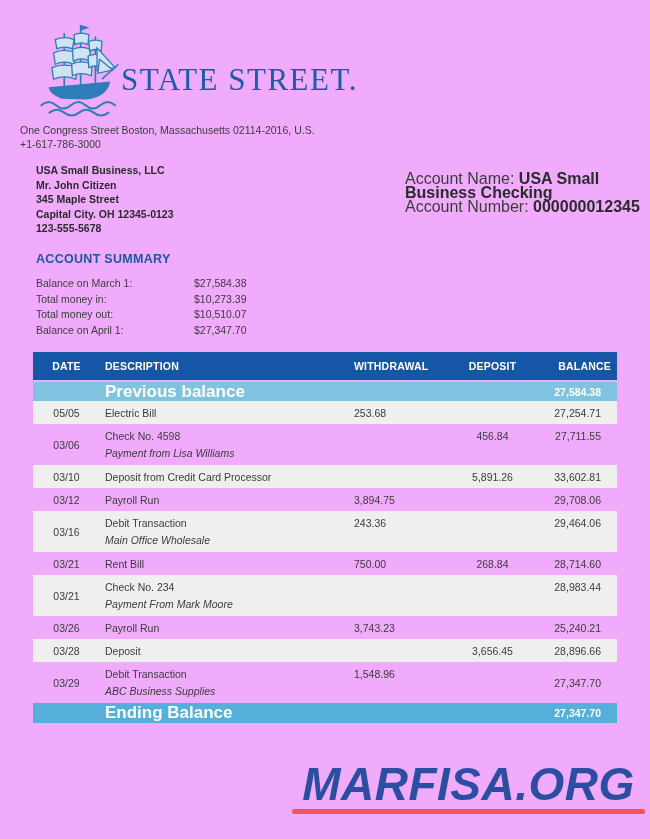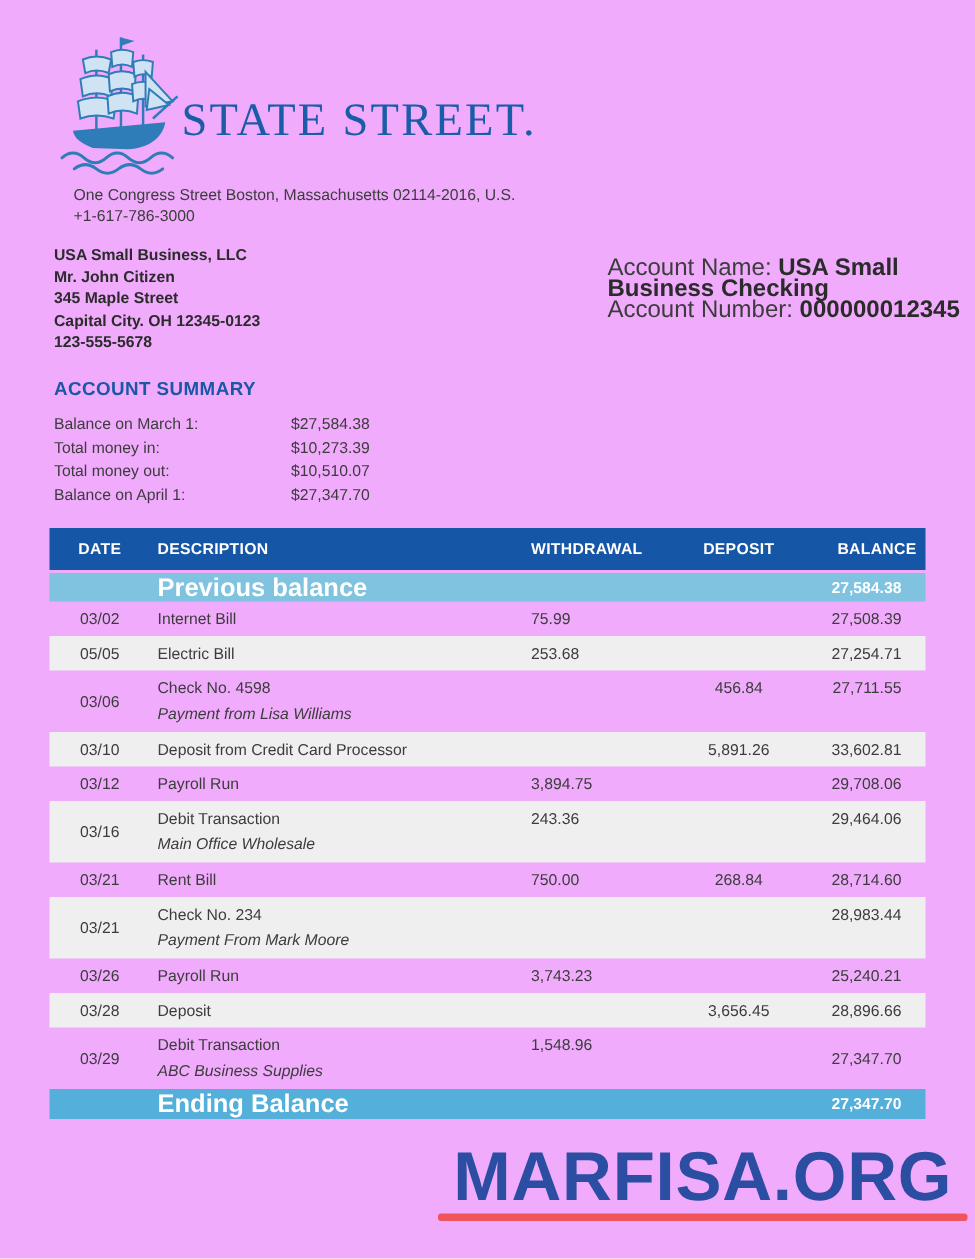--- a/index.html
+++ b/index.html
@@ -4,21 +4,21 @@
 <style>
   * { margin:0; padding:0; box-sizing:border-box; }
   html,body { background:#ffffff; }
   body { font-family:"Liberation Sans", sans-serif; color:#3c3c3c; }
   .page { position:relative; width:650px; height:839px; background:#f0abfc; overflow:hidden;padding-left:28px; }
 
   
   .ship { position:absolute; left:38px; top:20px; width:82px; height:100px; }
   .brand-text { position:absolute; left:121px; top:62px; font-family:"Liberation Serif", serif;
                 font-size:31px; letter-spacing:1.5px; color:#1a5ca8; font-weight:500; }
-  .bank-contact { position:absolute; left:49px; top:123px; font-size:10.5px; line-height:14px; color:#3c3c3c; }
+  .bank-contact { position:absolute; left:20px; top:123px; font-size:10.5px; line-height:14px; color:#3c3c3c; }
 
   
   .recipient { position:absolute; left:36px; top:163px; font-size:10.5px; line-height:14.5px;
                font-weight:bold; color:#2b2b2b; }
   .account-info { position:absolute; left:405px; top:172px; font-size:16px; line-height:14px; color:#3c3c3c; }
   .account-info b { color:#2b2b2b; }
   .statement-period { margin-top:14px; }
 
   
   .summary-title { position:absolute; left:36px; top:252px; font-size:12.5px; font-weight:bold;
@@ -54,21 +54,21 @@
   .c-dp { text-align:center; }
   .c-bal { text-align:right; padding-right:16px; }
   .two-line .c-wd, .two-line .c-dp, .two-line .c-bal { align-self:start; padding-top:6px; }
   .two-line .c-date { align-self:center; }
   .two-line .c-desc { padding-top:6px; padding-bottom:6px; align-self:start; }
   .t-row.body:last-child .c-bal { align-self:center; padding-top:0; }
 
   
   .watermark { position:absolute; left:292px; top:760px; width:353px; text-align:center; }
   .wm-text { font-size:46px; font-weight:bold; letter-spacing:0.5px; color:#2b4ea2;
-             font-family:"Liberation Sans", sans-serif; line-height:48px; }
+             font-family:"Liberation Sans", sans-serif; line-height:48px;font-style:italic; }
   .wm-underline { height:5px; background:#f2545c; margin-top:1px; border-radius:2px; }
 </style>
 </head>
 <body>
 
 <div class="page">
 
   <svg class="ship" viewBox="0 0 100 122" fill="none">
     <g stroke="#2e7cb8" stroke-width="2" fill="none">
       <line x1="32" y1="16" x2="32" y2="84"></line>
@@ -152,29 +152,20 @@
 
     <div class="t-row t-prev">
       <div class="c-date"></div>
       <div class="c-desc">Previous balance</div>
       <div class="c-wd"></div>
       <div class="c-dp"></div>
       <div class="c-bal">27,584.38</div>
     </div>
 
     <div>
-        <div class="t-row body">
-          <div class="c-date">03/02</div>
-          <div class="c-desc">
-            <div>Internet Bill</div>
-          </div>
-          <div class="c-wd">75.99</div>
-          <div class="c-dp"></div>
-          <div class="c-bal">27,508.39</div>
-        </div>
         <div class="t-row body shade">
           <div class="c-date">05/05</div>
           <div class="c-desc">
             <div>Electric Bill</div>
           </div>
           <div class="c-wd">253.68</div>
           <div class="c-dp"></div>
           <div class="c-bal">27,254.71</div>
         </div>
         <div class="t-row body two-line">

